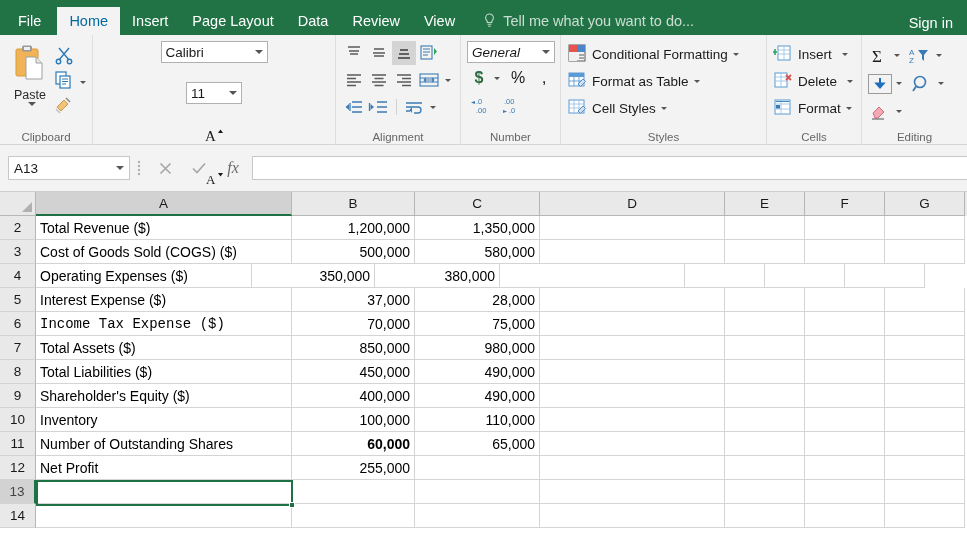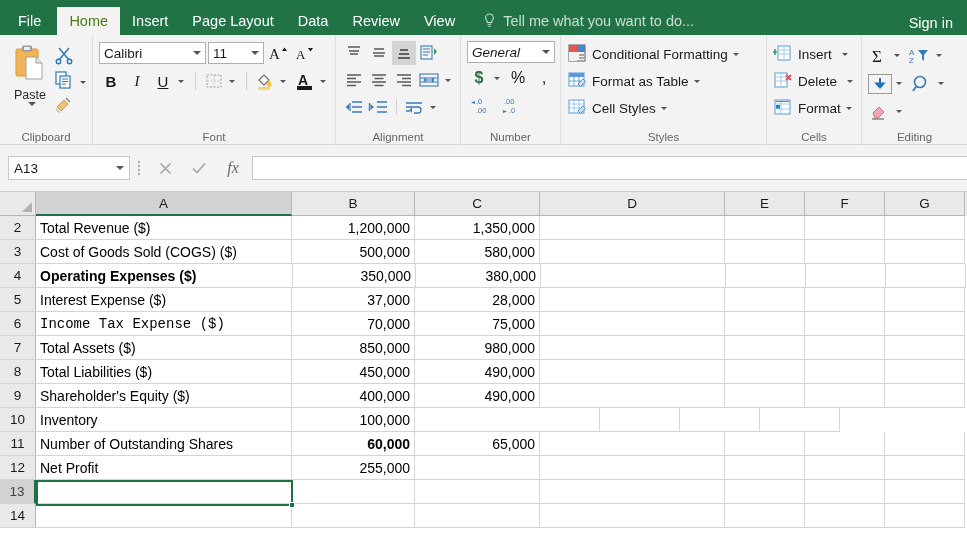--- a/index.html
+++ b/index.html
@@ -16,21 +16,21 @@
     height: 35px; background: #217346;
     display: flex; align-items: flex-end; position: relative;
   }
   .tab {
     height: 28px; line-height: 28px;
     padding: 0 12px; color: #ffffff; font-size: 14.5px;
     cursor: pointer; white-space: nowrap;
   }
   .tab.file { padding: 0 16px 0 18px; }
   .tab.active {
-    background: #f3f3f3; color: #4d7c0f;
+    background: #f3f3f3; color: #0369a1;
   }
   .tellme {
     display: flex; align-items: center; gap: 7px;
     margin-left: 16px; height: 28px;
     color: #d9e6dd; font-size: 14.5px; font-style: normal;
     opacity: .92; cursor: text;
   }
   .bulb { width: 13px; height: 16px; display: block; }
   .signin {
     position: absolute; right: 14px; bottom: 4px;
@@ -61,21 +61,21 @@
     width: 50px; display: flex; flex-direction: column; align-items: center;
     cursor: pointer; padding-top: 2px;
   }
   .paste-label { font-size: 12.5px; color: #2b2b2b; margin-top: 1px; }
   .clip-small { display: flex; flex-direction: column; gap: 1px; padding-top: 4px; }
   .clip-row { display: flex; align-items: center; height: 24px; cursor: pointer; }
 
   
   .g-font { width: 243px; }
   .font-rows { display: flex; flex-direction: column; gap: 4px; width: 100%; }
-  .font-row { display: flex; align-items: center; gap: 2px; }
+  .font-row { display: flex; align-items: center; gap: 19px; flex-direction: column; }
   .combo {
     height: 22px; border: 1px solid #b0b0b0; background: #fff;
     display: flex; align-items: center; font-size: 13.5px; color: #1a1a1a;
     padding: 0 4px; cursor: pointer;
   }
   .combo .cv { flex: 1; overflow: hidden; white-space: nowrap; }
   .combo-font { width: 107px; }
   .combo-size { width: 56px; }
   .caret { width: 0; height: 0; border-left: 4px solid transparent; border-right: 4px solid transparent; border-top: 4px solid #555; margin-left: 3px; }
   .caret-sm { width: 0; height: 0; border-left: 3.5px solid transparent; border-right: 3.5px solid transparent; border-top: 3.5px solid #555; }
@@ -629,21 +629,21 @@
         <div class="cell" style="width: 256px;">Cost of Goods Sold (COGS) ($)</div>
         <div class="cell num" style="width: 123px;">500,000</div>
         <div class="cell num" style="width: 125px;">580,000</div>
         <div class="cell" style="width: 185px;"></div>
         <div class="cell" style="width: 80px;"></div>
         <div class="cell" style="width: 80px;"></div>
         <div class="cell" style="width: 80px;"></div>
       </div>
       <div class="row">
         <div class="rh">4</div>
-        <div class="cell" style="width: 257px; font-weight: bold;">Operating Expenses ($)</div>
+        <div class="cell" style="width: 216px;">Operating Expenses ($)</div>
         <div class="cell num" style="width: 123px;">350,000</div>
         <div class="cell num" style="width: 125px;">380,000</div>
         <div class="cell" style="width: 185px;"></div>
         <div class="cell" style="width: 80px;"></div>
         <div class="cell" style="width: 80px;"></div>
         <div class="cell" style="width: 80px;"></div>
       </div>
       <div class="row">
         <div class="rh">5</div>
         <div class="cell" style="width: 256px;">Interest Expense ($)</div>
@@ -691,20 +691,21 @@
         <div class="cell num" style="width: 125px;">490,000</div>
         <div class="cell" style="width: 185px;"></div>
         <div class="cell" style="width: 80px;"></div>
         <div class="cell" style="width: 80px;"></div>
         <div class="cell" style="width: 80px;"></div>
       </div>
       <div class="row">
         <div class="rh">10</div>
         <div class="cell" style="width: 256px;">Inventory</div>
         <div class="cell num" style="width: 123px;">100,000</div>
+        <div class="cell num" style="width: 125px;">110,000</div>
         <div class="cell" style="width: 185px;"></div>
         <div class="cell" style="width: 80px;"></div>
         <div class="cell" style="width: 80px;"></div>
         <div class="cell" style="width: 80px;"></div>
       </div>
       <div class="row">
         <div class="rh">11</div>
         <div class="cell" style="width: 256px;">Number of Outstanding Shares</div>
         <div class="cell num" style="width: 123px; font-weight: bold;">60,000</div>
         <div class="cell num" style="width: 125px;">65,000</div>

